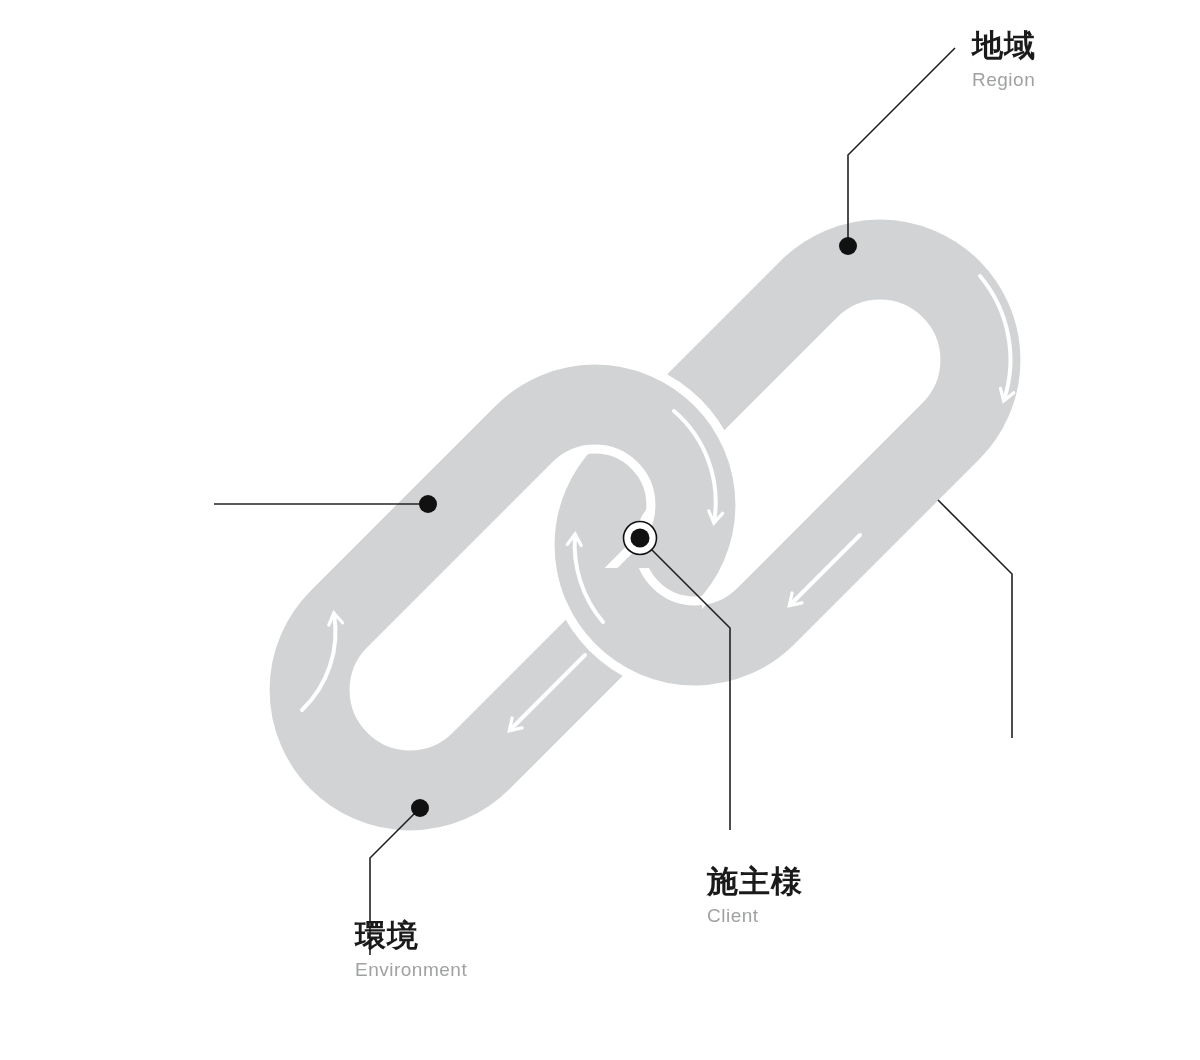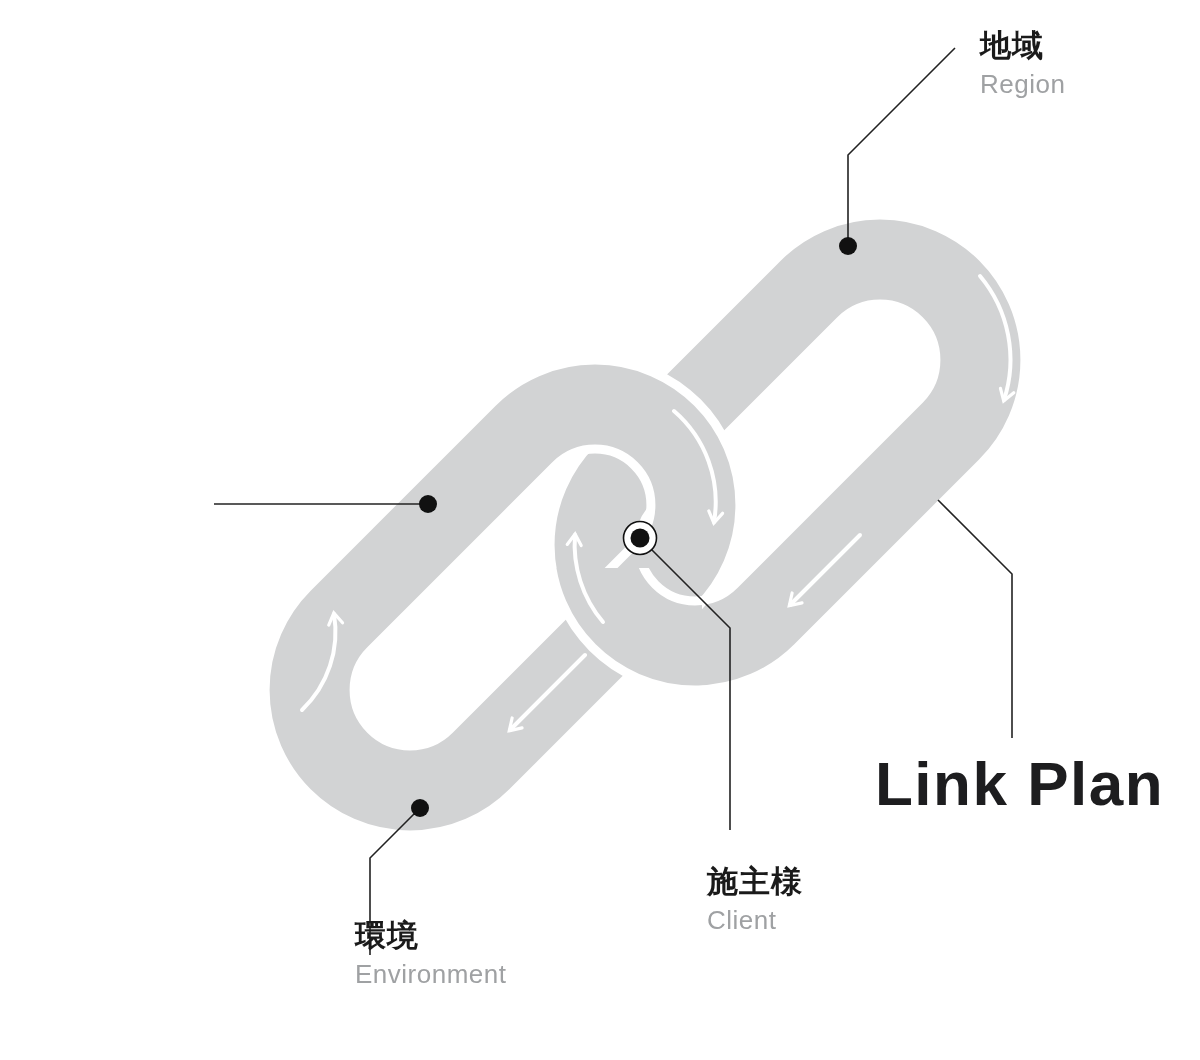--- a/index.html
+++ b/index.html
@@ -25,24 +25,24 @@
   .flow-arrow{stroke:var(--color-arrow);stroke-width:4;fill:none;stroke-linecap:round;}
   .callout{stroke:var(--color-line);stroke-width:1.6;fill:none;}
   .dot{fill:var(--color-dot);}
   .ring{fill:var(--color-background);stroke:var(--color-dot);stroke-width:1.6;}
   .label{position:absolute;line-height:1.2;}
   .label .jp{
     font-size:31px;font-weight:700;color:var(--color-label_jp);
     letter-spacing:1px;white-space:nowrap;
   }
   .label .en{
-    font-size:26px;font-weight:400;color:var(--color-label_en);
+    font-size:19px;font-weight:400;color:var(--color-label_en);
     letter-spacing:0.5px;margin-top:5px;white-space:nowrap;
   }
-  .label-region{left:972px;top:27px;margin-left:8px;}
+  .label-region{left:972px;top:27px;}
   .label-contractor{left:33px;top:485px;}
   .label-environment{left:355px;top:917px;}
   .label-client{left:707px;top:847px;margin-top:16px;}
   .title{
     position:absolute;left:875px;top:748px;
     font-size:62px;font-weight:700;letter-spacing:1.5px;
     color:var(--color-title);white-space:nowrap;
   }
 </style>
 </head>
@@ -99,15 +99,14 @@
   <div class="label label-environment">
     <div class="jp">環境</div>
     <div class="en">Environment</div>
   </div>
 
   <div class="label label-client">
     <div class="jp">施主様</div>
     <div class="en">Client</div>
   </div>
 
-  <div class="title">Link Plan</div>
 
 </div>
 
 </body></html>

